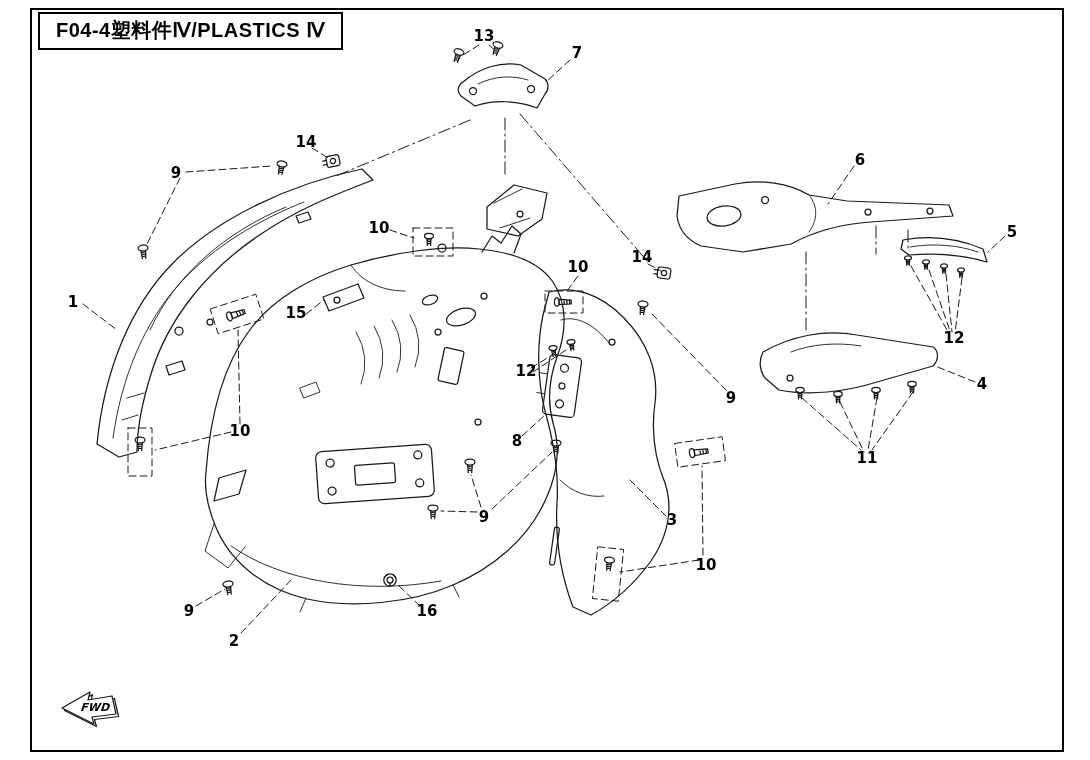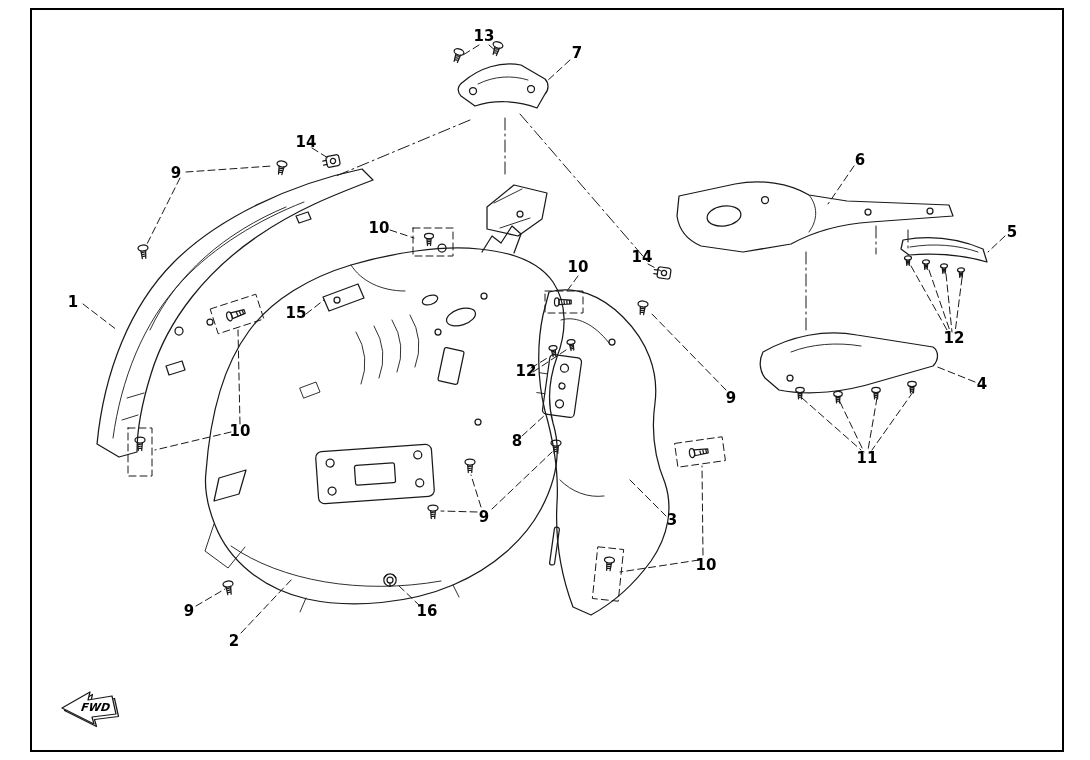--- a/index.html
+++ b/index.html
@@ -20,20 +20,21 @@
   text.co{font-family:"DejaVu Sans",sans-serif;font-weight:bold;font-size:15px;
           fill:#000;text-anchor:middle;stroke:none;}
   text.fwd{font-family:"DejaVu Sans",sans-serif;font-style:italic;font-weight:bold;
            font-size:11px;fill:#000;stroke:none;}
 </style>
 </head>
 <body>
 
 <div class="stage">
   <div class="frame"></div>
+  <div class="title-box">F04-4塑料件Ⅳ/PLASTICS Ⅳ</div>
 
   <svg class="diagram" width="1090" height="760" viewBox="0 0 1090 760">
 
     <defs>
       <g id="screw" class="ln">
         <ellipse cx="0" cy="0" rx="5" ry="3"></ellipse>
         <path d="M-2.4,2.6 L-1.7,10.5 M2.4,2.6 L1.7,10.5 M-2.2,4.6 L2.2,4 M-2,6.6 L2,6 M-1.9,8.6 L1.9,8.2"></path>
       </g>
       <g id="boltside" class="ln">
         <ellipse cx="-8" cy="0" rx="2.6" ry="4.6"></ellipse>

